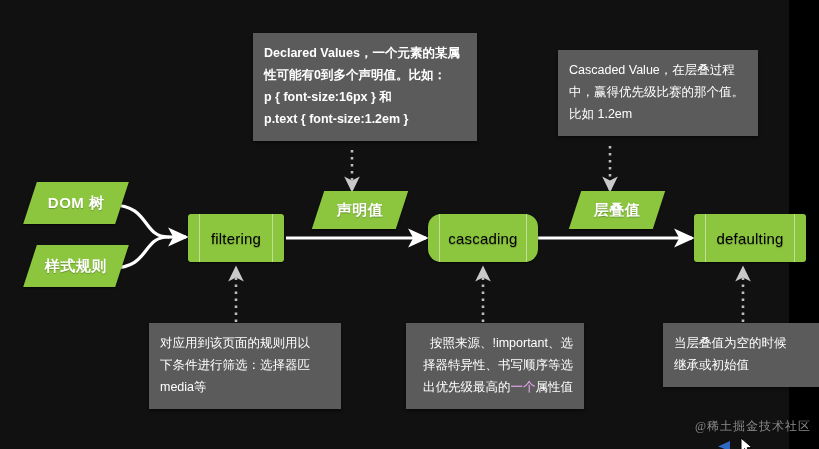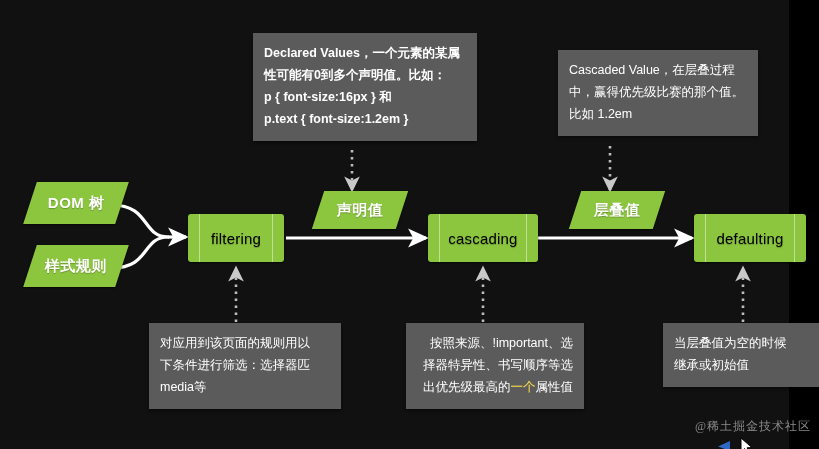--- a/index.html
+++ b/index.html
@@ -84,21 +84,21 @@
   .callout {
     position: absolute;
     background: #5b5b5b;
     color: #ffffff;
     font-size: 12.5px;
     line-height: 22px;
     padding: 9px 11px 11px 11px;
     box-sizing: border-box;
     box-shadow: 0 2px 3px rgba(0,0,0,0.45);
   }
-  .callout .hl { color: #fde047; }
+  .callout .hl { color: #f0abfc; }
 
   
   #connectors {
     position: absolute;
     left: 0;
     top: 0;
     width: 819px;
     height: 449px;
     pointer-events: none;
   }
@@ -173,21 +173,21 @@
   </div>
 
   <div class="parallelogram" style="left:30px; top:245px; width:92px; height:42px;">
     <span>样式规则</span>
   </div>
 
   <div class="process" style="left:188px; top:214px; width:96px; height:48px;">
     <span>filtering</span>
   </div>
 
-  <div class="process" style="left:428px; top:214px; width:110px; height:48px;">
+  <div class="process" style="left:428px; top:214px; width:110px; height:48px;border-radius:13px;">
     <span>cascading</span>
   </div>
 
   <div class="process" style="left:694px; top:214px; width:112px; height:48px;">
     <span>defaulting</span>
   </div>
 
   <div class="parallelogram" style="left:318px; top:191px; width:84px; height:38px;">
     <span>声明值</span>
   </div>

